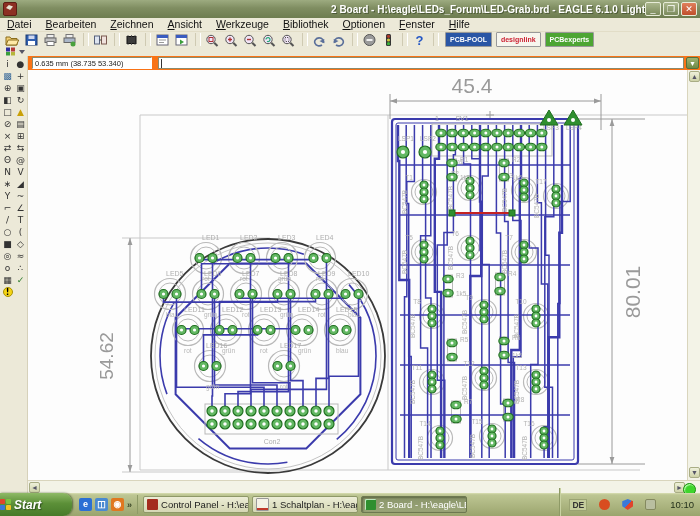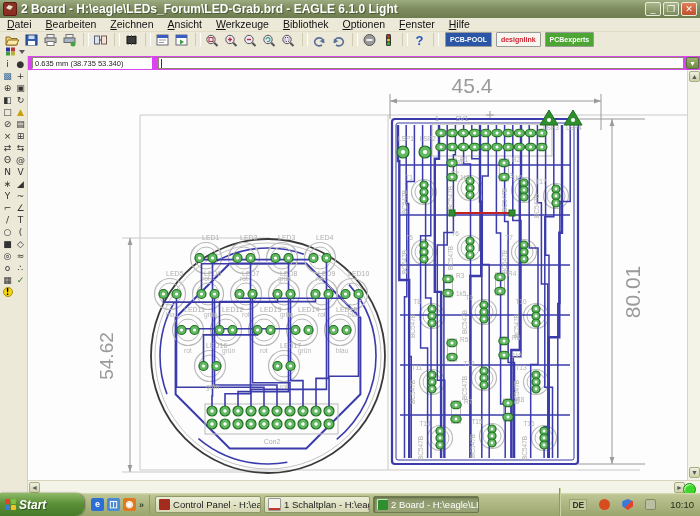--- a/index.html
+++ b/index.html
@@ -5,40 +5,40 @@
   html,body{margin:0;padding:0;}
   body{width:700px;height:516px;overflow:hidden;font-family:"Liberation Sans",sans-serif;background:#ece9d8;position:relative;}
   .win{position:absolute;left:0;top:0;width:700px;height:516px;}
 
   
   .titlebar{position:absolute;left:0;top:0;width:700px;height:18px;
     background:linear-gradient(180deg,#9dab80 0%,#7f8d61 45%,#6e7d50 100%);
     display:flex;align-items:center;padding:0 3px;box-sizing:border-box;}
   .app-icon{width:12px;height:12px;background:#8c2f23;border:1px solid #5d1d14;border-radius:2px;margin-right:4px;position:relative;flex:0 0 auto;}
   .app-icon:after{content:"";position:absolute;left:2px;top:2px;width:7px;height:5px;background:#e8e3d2;clip-path:polygon(0 60%,40% 0,100% 30%,60% 100%);}
-  .title-text{color:#fff;font-size:12px;font-weight:bold;text-shadow:1px 1px 0 #4c5a36;white-space:nowrap;overflow:hidden;flex:1;}
+  .title-text{color:#fff;font-size:10px;font-weight:bold;text-shadow:1px 1px 0 #4c5a36;white-space:nowrap;overflow:hidden;flex:1;text-align:right;}
   .winbtns{display:flex;gap:2px;}
   .winbtn{width:16px;height:14px;border:1px solid #e7ecd8;border-radius:2px;font-size:9px;line-height:12px;text-align:center;color:#fff;
     background:linear-gradient(180deg,#aab68c,#7b8a5c);box-sizing:border-box;}
   .winbtn.close{background:linear-gradient(180deg,#e0805c,#c04f2c);}
 
   
   .menubar{position:absolute;left:0;top:18px;width:700px;height:13px;background:#ece9d8;display:flex;align-items:center;font-size:10.5px;border-bottom:1px solid #e2ddc7;}
   .menu-item{padding:7px 7px;color:#111;height:13px;line-height:13px;}
   .menu-item u{text-decoration:underline;}
 
   
   .toolbar1{position:absolute;left:0;top:32px;width:700px;height:15px;background:#ece9d8;display:flex;align-items:center;padding-left:3px;box-sizing:border-box;}
   .tb-btn{width:19px;height:15px;display:flex;align-items:center;justify-content:center;flex:0 0 auto;}
   .tb-sep{width:6px;height:13px;border-left:1px solid #cfcab2;border-right:1px solid #fff;margin:0 2px 0 4px;box-sizing:border-box;flex:0 0 auto;}
   .sponsor{height:13px;font-size:7px;font-weight:bold;display:flex;align-items:center;padding:0 4px;margin-left:4px;border:1px solid #999;border-radius:1px;white-space:nowrap;}
   .toolbar2{position:absolute;left:0;top:47px;width:700px;height:9px;background:#ece9d8;display:flex;align-items:center;padding-left:5px;box-sizing:border-box;}
 
   
-  .cmdrow{position:absolute;left:28px;top:56px;width:672px;height:14px;background:#d946ef;display:flex;align-items:center;}
+  .cmdrow{position:absolute;left:28px;top:56px;width:672px;height:14px;background:#f97316;display:flex;align-items:center;}
   .coordbox{width:120px;height:12px;background:#fff;border:1px solid #8b8b6d;border-right-color:#fff;border-bottom-color:#fff;
     font-size:7.5px;line-height:11px;padding:0 2px;color:#222;box-sizing:border-box;margin-left:4px;white-space:nowrap;overflow:hidden;}
   .cmdinput{flex:1;height:12px;background:#fff;border:1px solid #8b8b6d;box-sizing:border-box;margin-left:6px;position:relative;}
   .cmdinput .caret{position:absolute;left:2px;top:1px;width:1px;height:9px;background:#333;}
   .cmd-drop{width:13px;height:12px;margin:0 1px 0 2px;background:linear-gradient(180deg,#9fb26f,#6f8a46);border:1px solid #55703a;border-radius:2px;
     color:#fff;font-size:8px;line-height:11px;text-align:center;box-sizing:border-box;}
 
   
   .palette{position:absolute;left:0;top:56px;width:28px;height:437px;background:#ece9d8;border-right:1px solid #d6d1ba;box-sizing:border-box;}
   .pal-grid{display:grid;grid-template-columns:13px 13px;gap:0;padding:2px 0 0 1px;}
@@ -50,23 +50,23 @@
   .canvas-wrap{position:absolute;left:28px;top:70px;width:659px;height:410px;background:#fdfdfd;overflow:hidden;}
   .vscroll{position:absolute;left:687px;top:70px;width:13px;height:410px;background:#f3f3e7;border-left:1px solid #d9d5bd;box-sizing:border-box;}
   .hscroll{position:absolute;left:28px;top:480px;width:672px;height:13px;background:#f3f3e7;border-top:1px solid #d9d5bd;box-sizing:border-box;}
   .scr-btn{position:absolute;width:11px;height:11px;background:linear-gradient(180deg,#eef0da,#cfd3a9);border:1px solid #a9ad85;border-radius:2px;
     font-size:7px;line-height:10px;text-align:center;color:#556;box-sizing:border-box;}
   .notif-dot{position:absolute;left:683px;top:483px;width:11px;height:11px;border-radius:50%;background:#3ed52c;border:1px solid #1d8f12;box-shadow:inset 1px 1px 1px #b8ffae;}
 
   
   .taskbar{position:absolute;left:0;top:493px;width:700px;height:23px;
     background:linear-gradient(180deg,#d9deb3 0%,#bdc693 8%,#aab37e 60%,#9aa46d 100%);display:flex;align-items:center;}
-  .startbtn{width:84px;height:23px;border-radius:0 9px 9px 0;
+  .startbtn{width:72px;height:23px;border-radius:0 9px 9px 0;
     background:linear-gradient(180deg,#8fba67 0%,#5c9038 45%,#477a29 100%);
-    display:flex;align-items:center;padding-left:5px;box-sizing:border-box;box-shadow:1px 0 2px #55663c;}
+    display:flex;align-items:center;box-sizing:border-box;box-shadow:1px 0 2px #55663c;}
   .startbtn .flag{width:11px;height:11px;display:grid;grid-template-columns:5px 5px;grid-template-rows:5px 5px;gap:1px;margin-right:3px;}
   .startbtn .flag i{border-radius:1px;}
   .start-label{color:#fff;font-size:12px;font-weight:bold;font-style:italic;text-shadow:1px 1px 1px #2e4f1c;}
   .quicklaunch{display:flex;align-items:center;gap:3px;padding:0 5px 0 7px;border-right:1px solid #8e9a66;height:19px;}
   .ql-icon{width:13px;height:13px;border-radius:2px;font-size:9px;line-height:13px;text-align:center;color:#fff;font-weight:bold;}
   .ql-more{color:#3a4526;font-size:9px;font-weight:bold;}
   .tasks{display:flex;align-items:center;gap:3px;padding-left:5px;flex:1;}
   .taskbtn{width:106px;height:17px;border-radius:2px;border:1px solid #8e9868;
     background:linear-gradient(180deg,#ecedd6,#d5d7b4);display:flex;align-items:center;padding:0 3px;box-sizing:border-box;
     font-size:9.5px;color:#1c1c1c;white-space:nowrap;overflow:hidden;}

